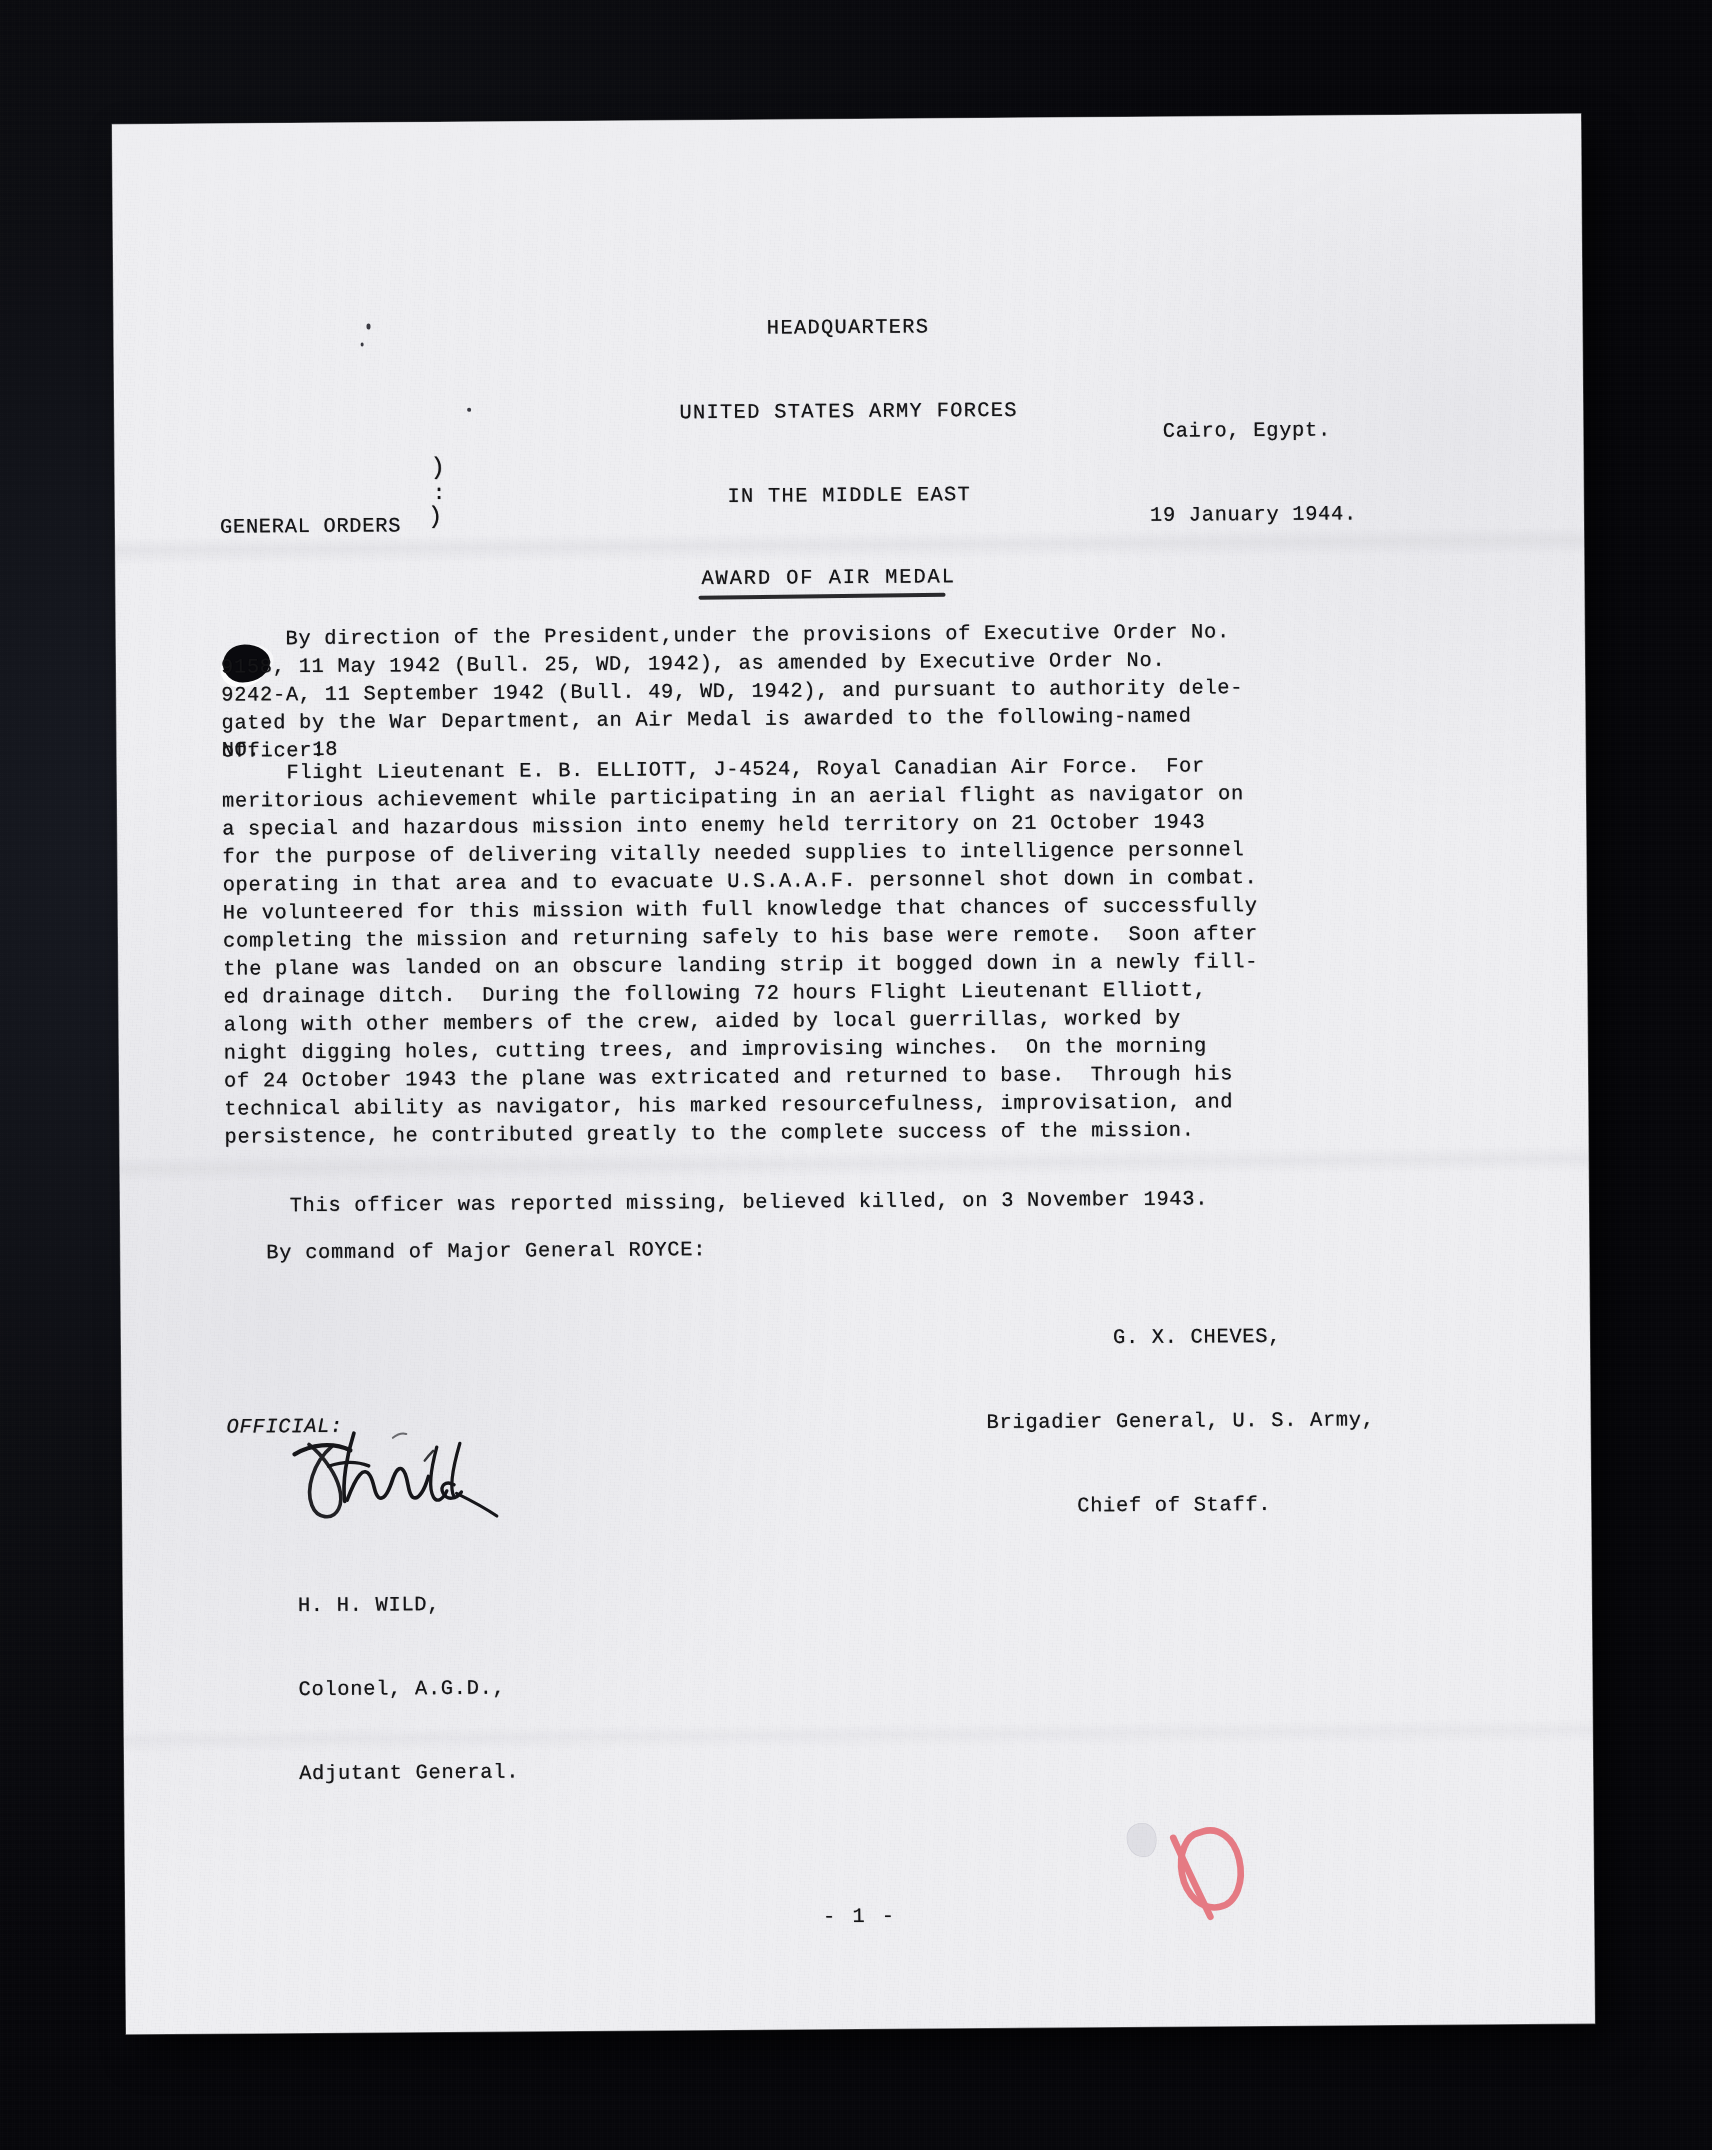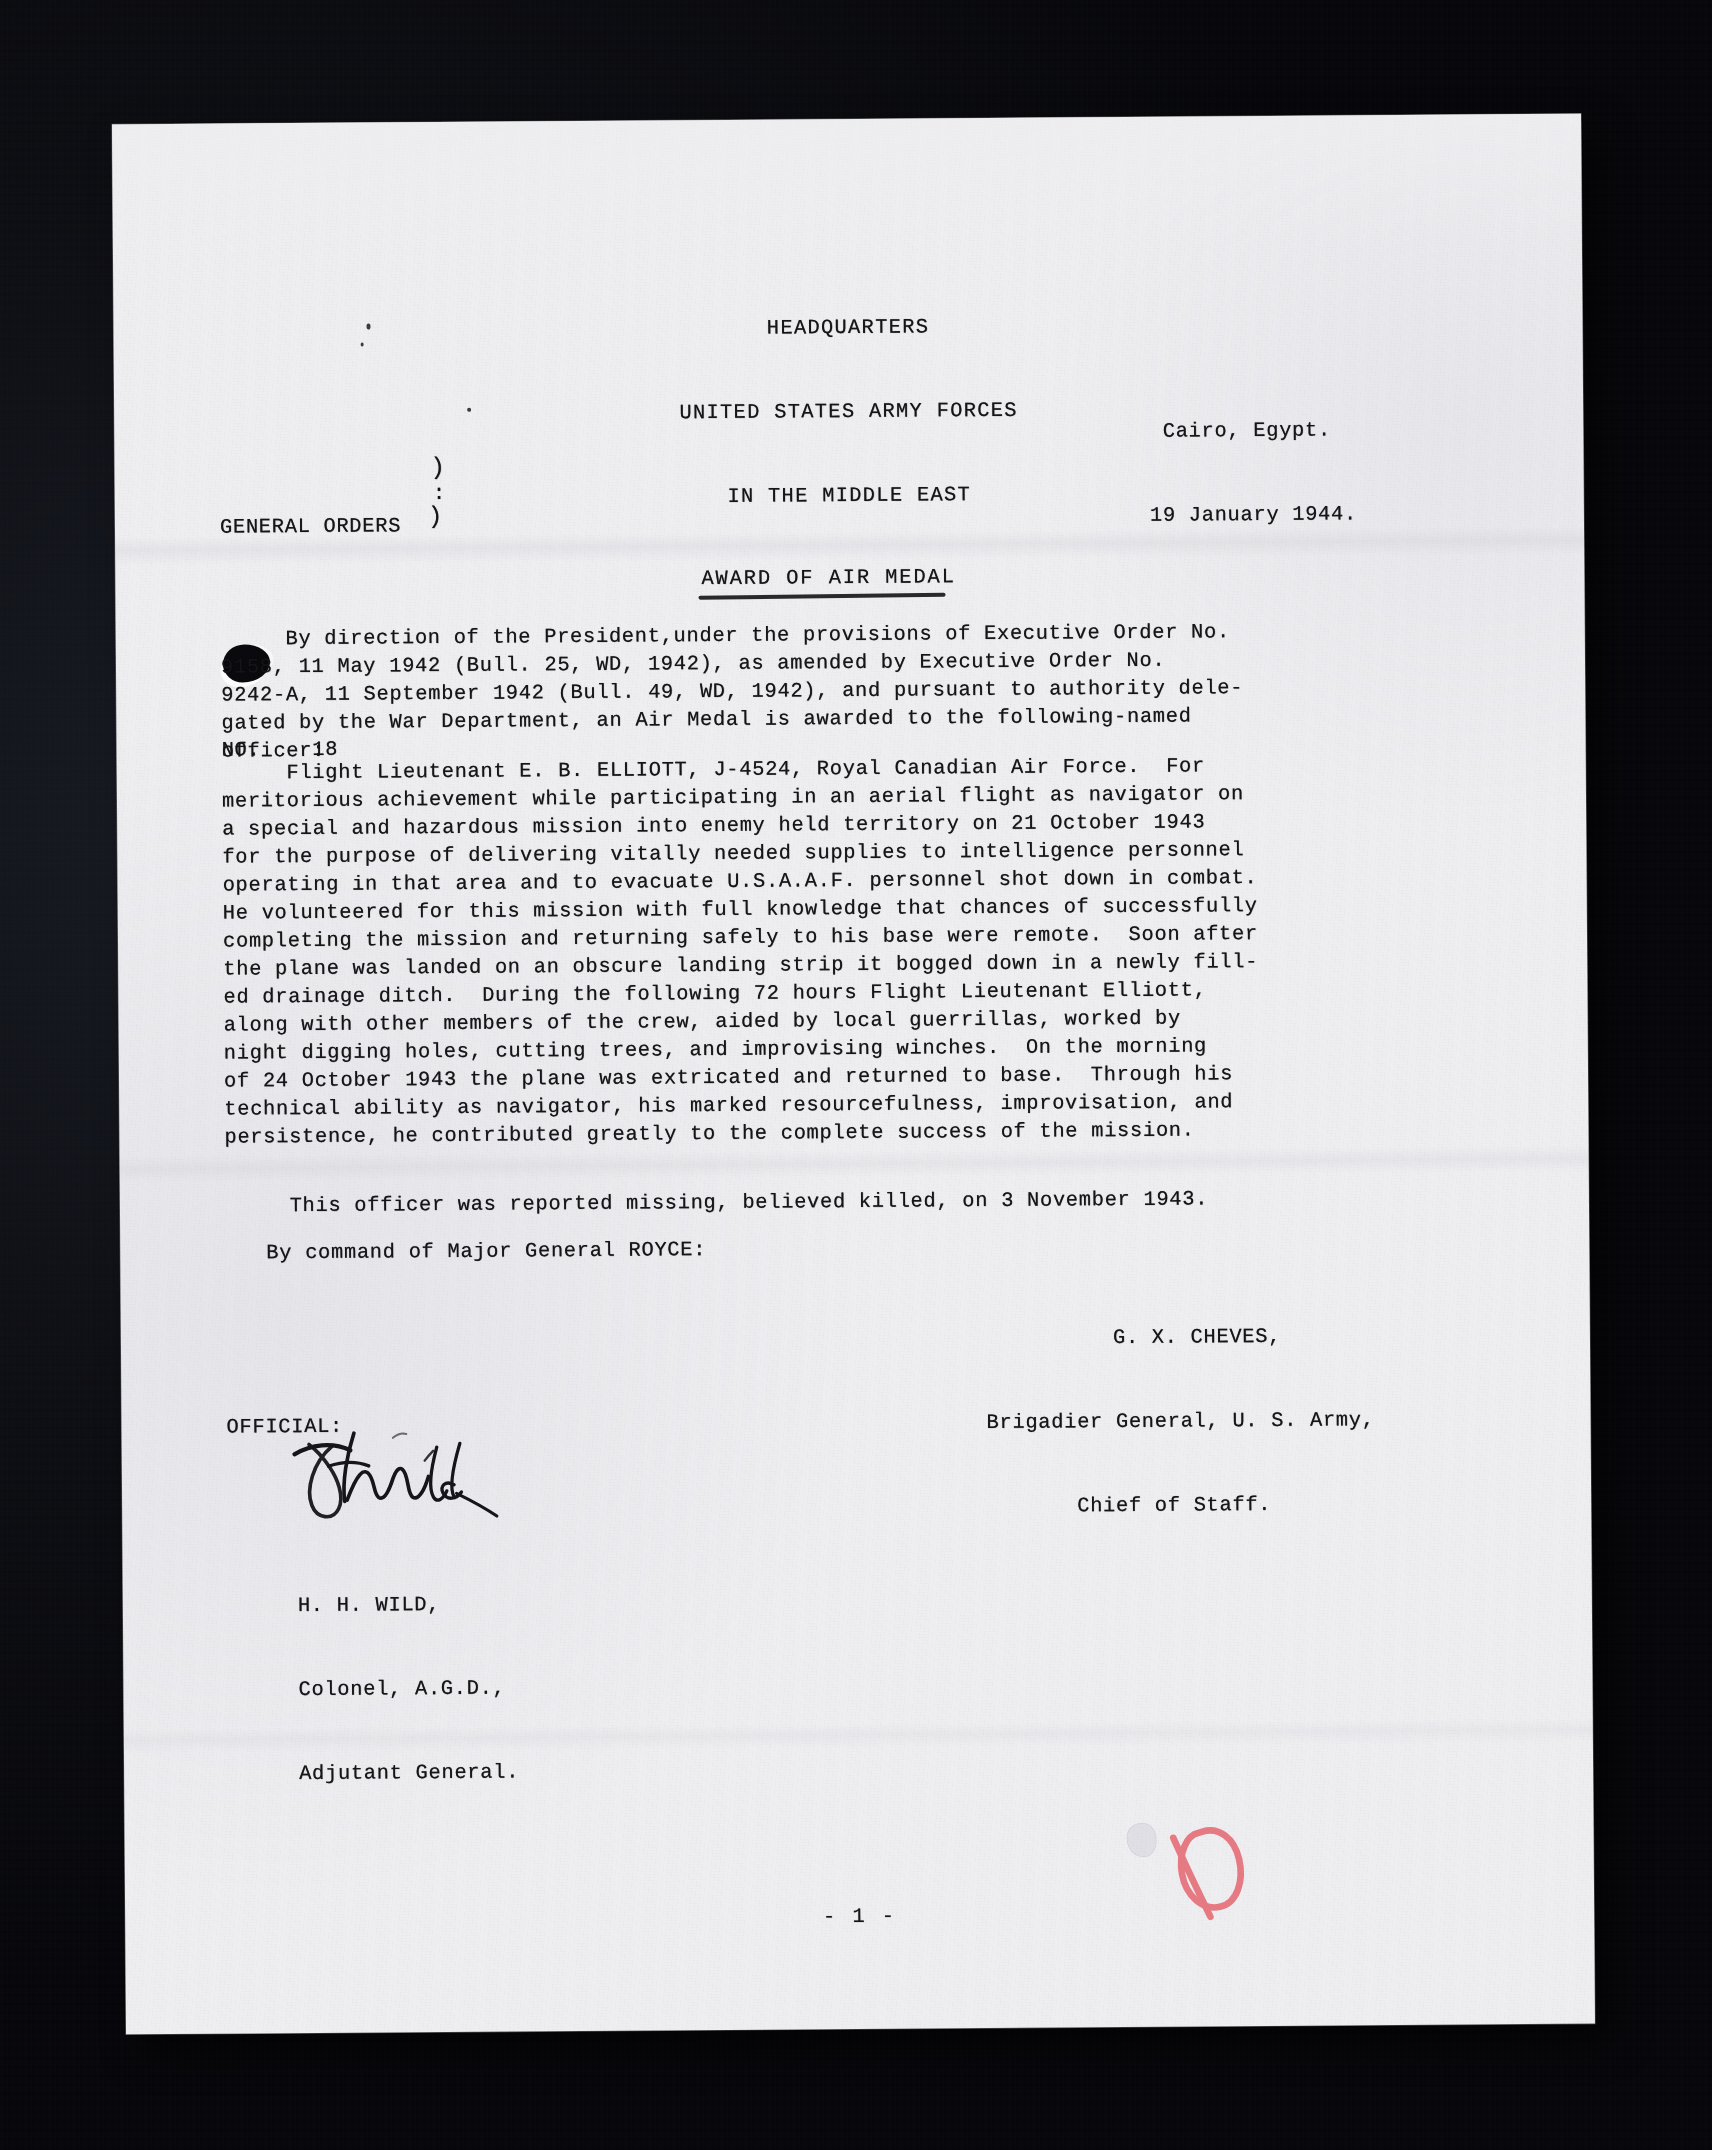--- a/index.html
+++ b/index.html
@@ -165,21 +165,21 @@
 
   #signature-block {
     top: 1151px;
     left: 865px;
   }
   #signature-block .sb-line { display: block; }
   #signature-block .sb-name  { padding-left: 127px; }
   #signature-block .sb-rank  { padding-left: 0px; }
   #signature-block .sb-title { padding-left: 90px; }
 
-  #official-label { top: 1290px; left: 105px; }
+  #official-label { top: 1290px; left: 105px; font-style: italic; }
 
   #wild-block { top: 1413px; left: 175px; }
   #wild-block .wb-line { display: block; }
 
   
   #signature-ink {
     position: absolute;
     left: 152px;
     top: 1303px;
     width: 292px;

